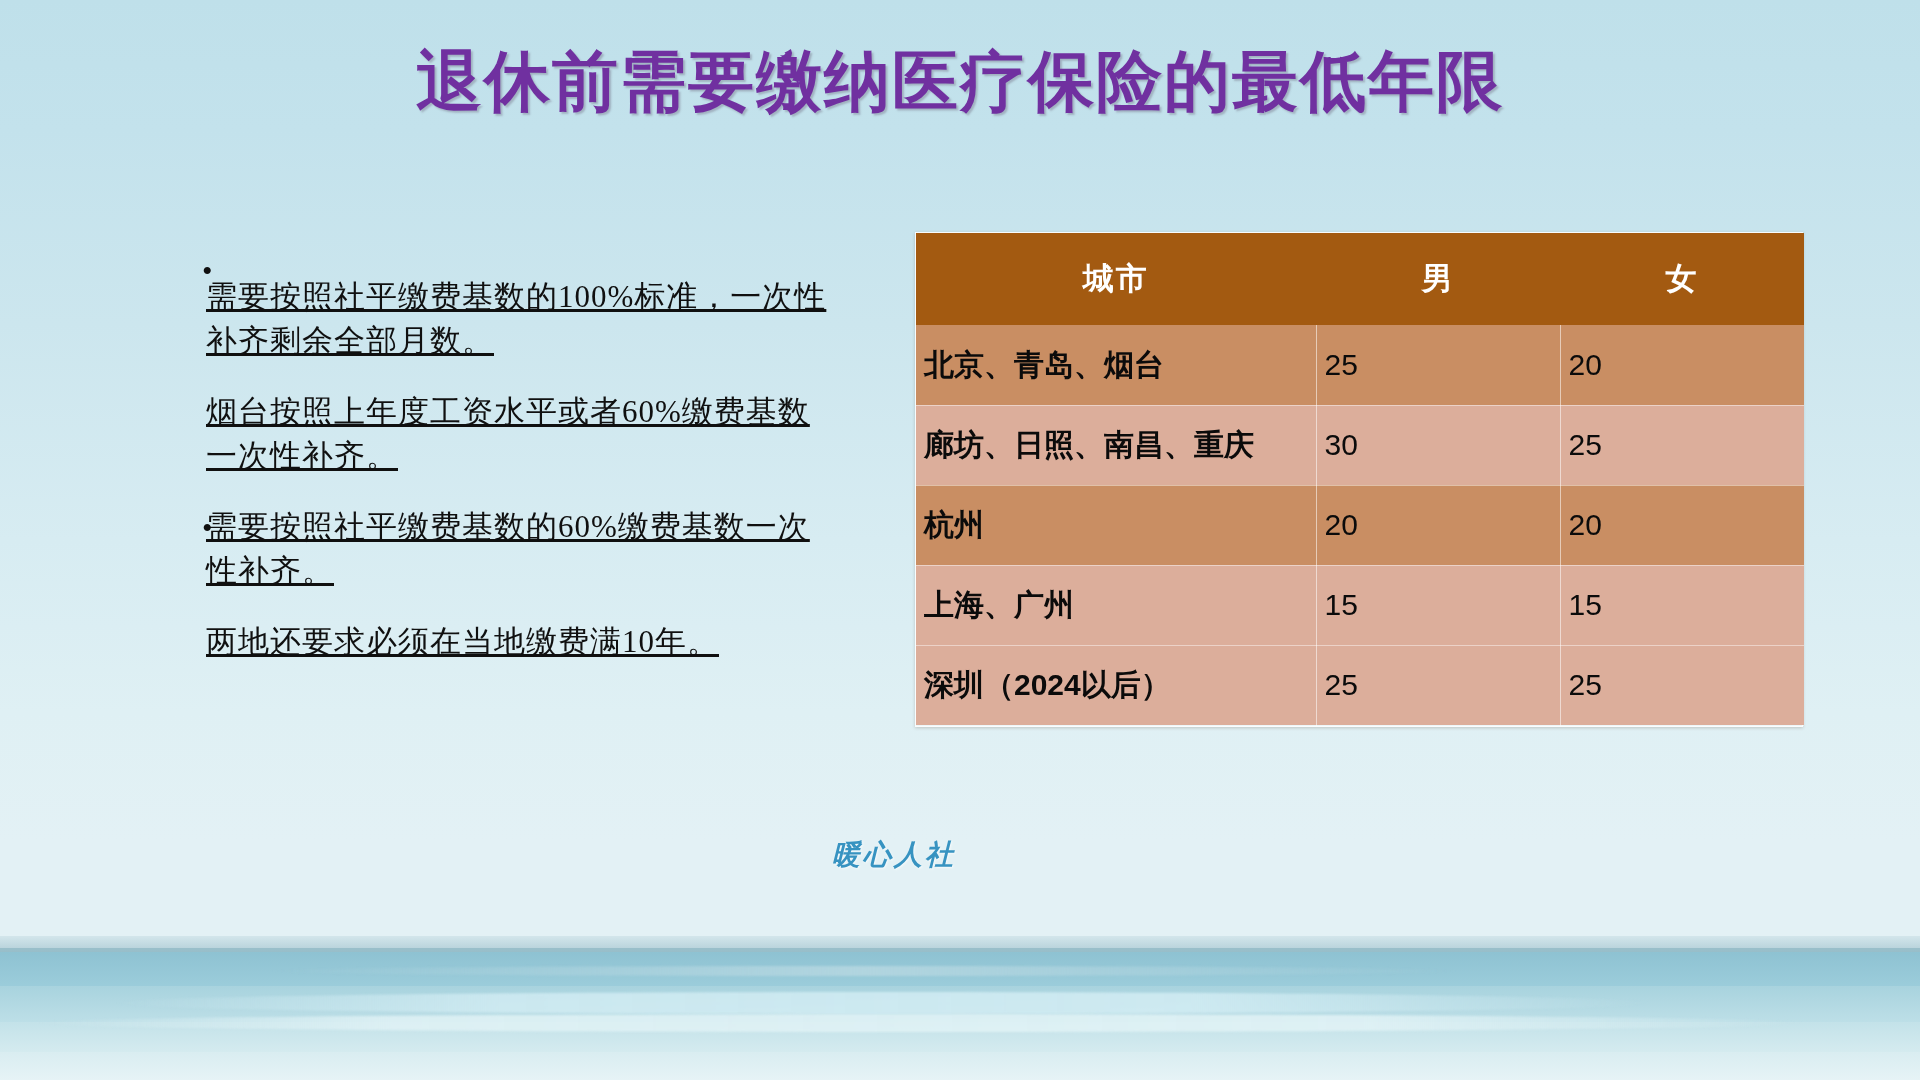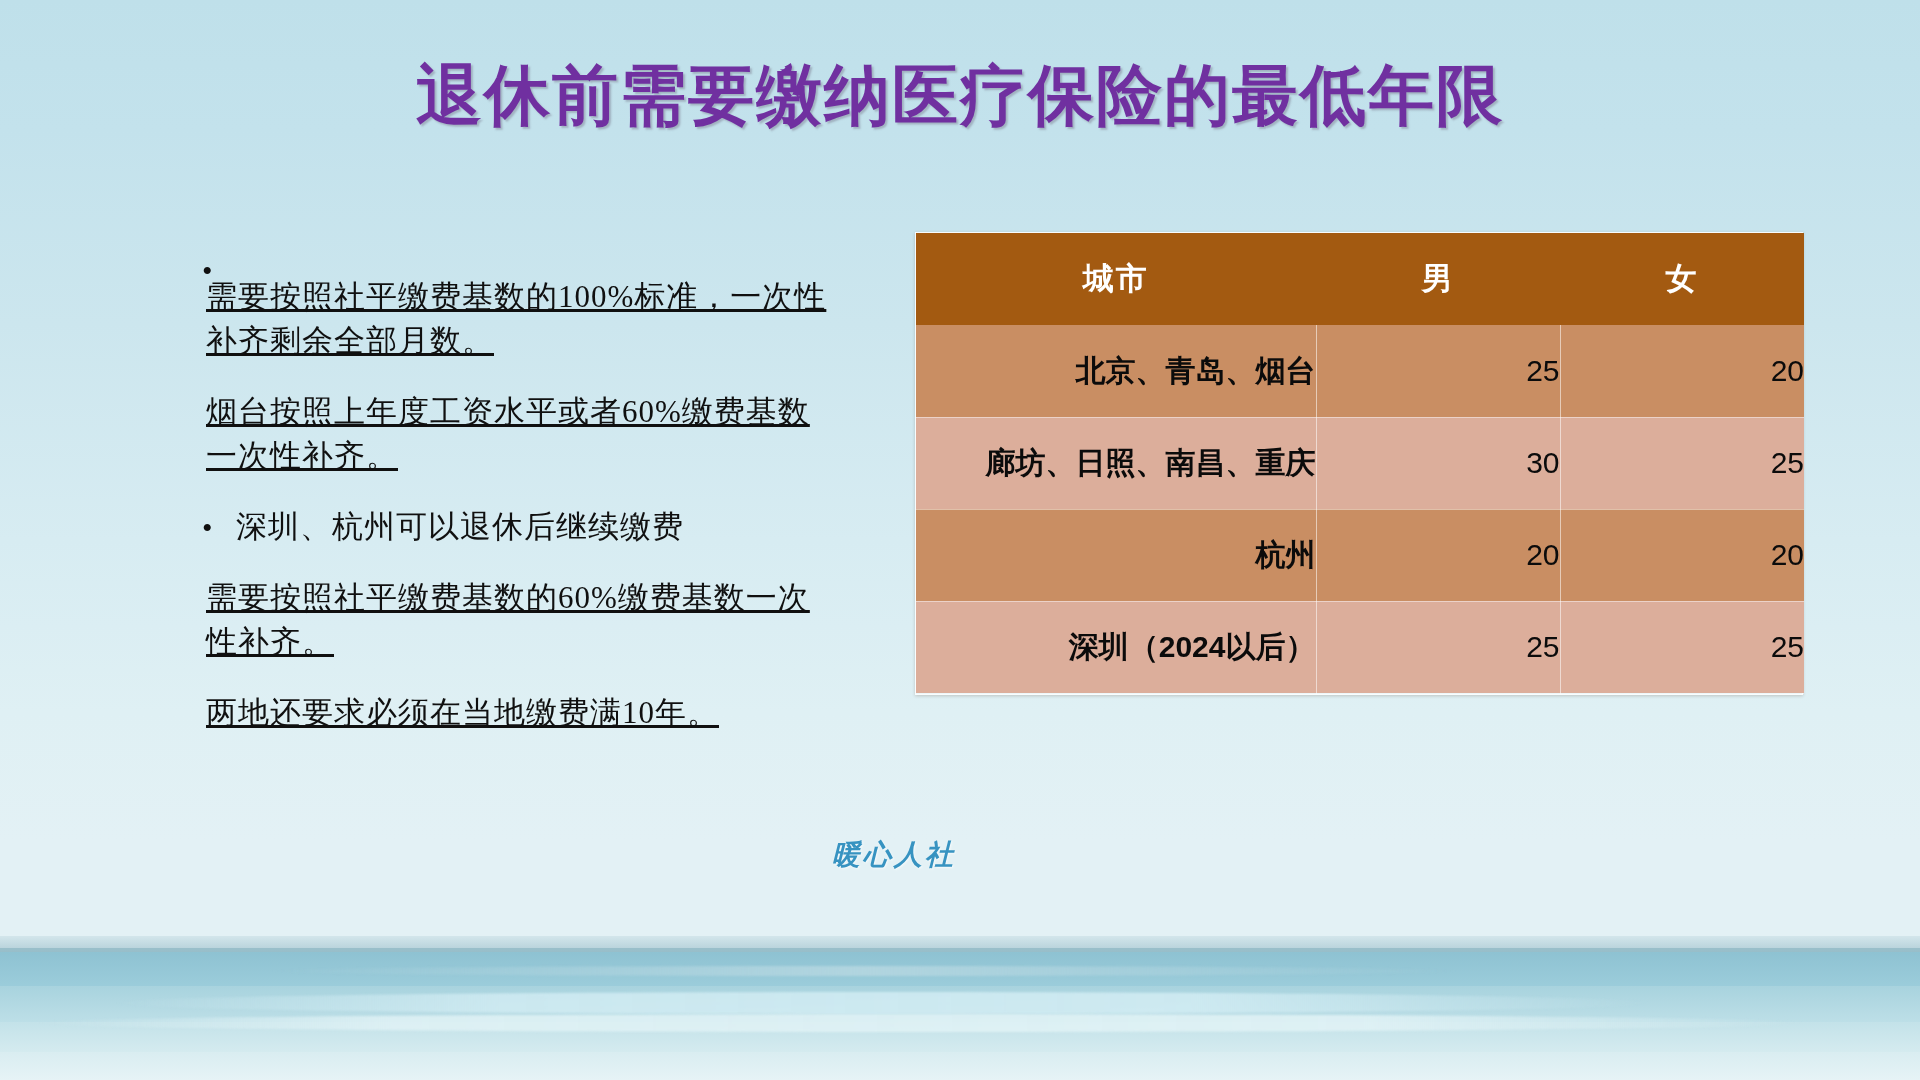--- a/index.html
+++ b/index.html
@@ -38,21 +38,21 @@
   .sea-streak-b{ top:1014px; height:18px; left:2%; width:92%;
                  background:linear-gradient(to right,rgba(226,243,246,0),rgba(226,243,246,.8) 20%,rgba(226,243,246,.85) 75%,rgba(226,243,246,0));
                  border-radius:50%; filter:blur(1px); }
   .sea-streak-c{ top:966px; height:10px; left:14%; width:62%;
                  background:linear-gradient(to right,rgba(180,214,224,0),rgba(180,214,224,.9),rgba(180,214,224,0));
                  border-radius:50%; filter:blur(1px); }
 
   
   #title {
     position:absolute;
-    left:0; top:58px; width:100%;
+    left:0; top:44px; width:100%;
     text-align:center;
     font-family:"Liberation Sans", "DejaVu Sans", sans-serif;
     font-weight:bold;
     font-size:66px;
     line-height:1.15;
     letter-spacing:2px;
     color:#7030A0;
     text-shadow:2px 2px 2px rgba(120,120,140,.45);
   }
 
@@ -95,24 +95,24 @@
     font-size:31px;
     font-weight:bold;
     height:92px;
     text-align:center;
     letter-spacing:2px;
     border:none;
   }
   #data-table td {
     color:#0b0b0b;
     font-size:30px;
-    text-align:right;
+    text-align:left;
     vertical-align:middle;
-    height:92px;
-    padding:6px 0;
+    height:80px;
+    padding:6px 8px;
     line-height:1.25;
     border-right:1px solid rgba(255,255,255,.55);
     border-bottom:1px solid rgba(255,255,255,.45);
   }
   #data-table td:last-child { border-right:none; }
   #data-table tbody tr.odd  td { background:#C98E63; }
   #data-table tbody tr.even td { background:#DCAE9B; }
   #data-table td.city { font-weight:bold; }
   #data-table td.num  { font-weight:normal; }
   #data-table thead tr th:first-child { border-right:1px solid rgba(255,255,255,.0); }
@@ -164,21 +164,20 @@
     <p class="para plain">
       <span>需要按照社平缴费基数的100%标准，一次性补齐剩余全部月数。</span>
     </p>
 
     <p class="para plain">
       <span>烟台按照上年度工资水平或者60%缴费基数一次性补齐。</span>
     </p>
 
     <p class="para bulleted">
       <span class="bullet">•</span>
-      <span>深圳、杭州可以退休后继续缴费</span>
     </p>
 
     <p class="para plain">
       <span>需要按照社平缴费基数的60%缴费基数一次性补齐。</span>
     </p>
 
     <p class="para plain">
       <span>两地还要求必须在当地缴费满10年。</span>
     </p>
 
@@ -208,20 +207,25 @@
           <td class="city">廊坊、日照、南昌、重庆</td>
           <td class="num">30</td>
           <td class="num">25</td>
         </tr>
         <tr class="odd">
           <td class="city">杭州</td>
           <td class="num">20</td>
           <td class="num">20</td>
         </tr>
         <tr class="even">
+          <td class="city">上海、广州</td>
+          <td class="num">15</td>
+          <td class="num">15</td>
+        </tr>
+        <tr class="even">
           <td class="city">深圳（2024以后）</td>
           <td class="num">25</td>
           <td class="num">25</td>
         </tr>
       </tbody>
     </table>
   </div>
 
   <div id="watermark">暖心人社</div>
 

